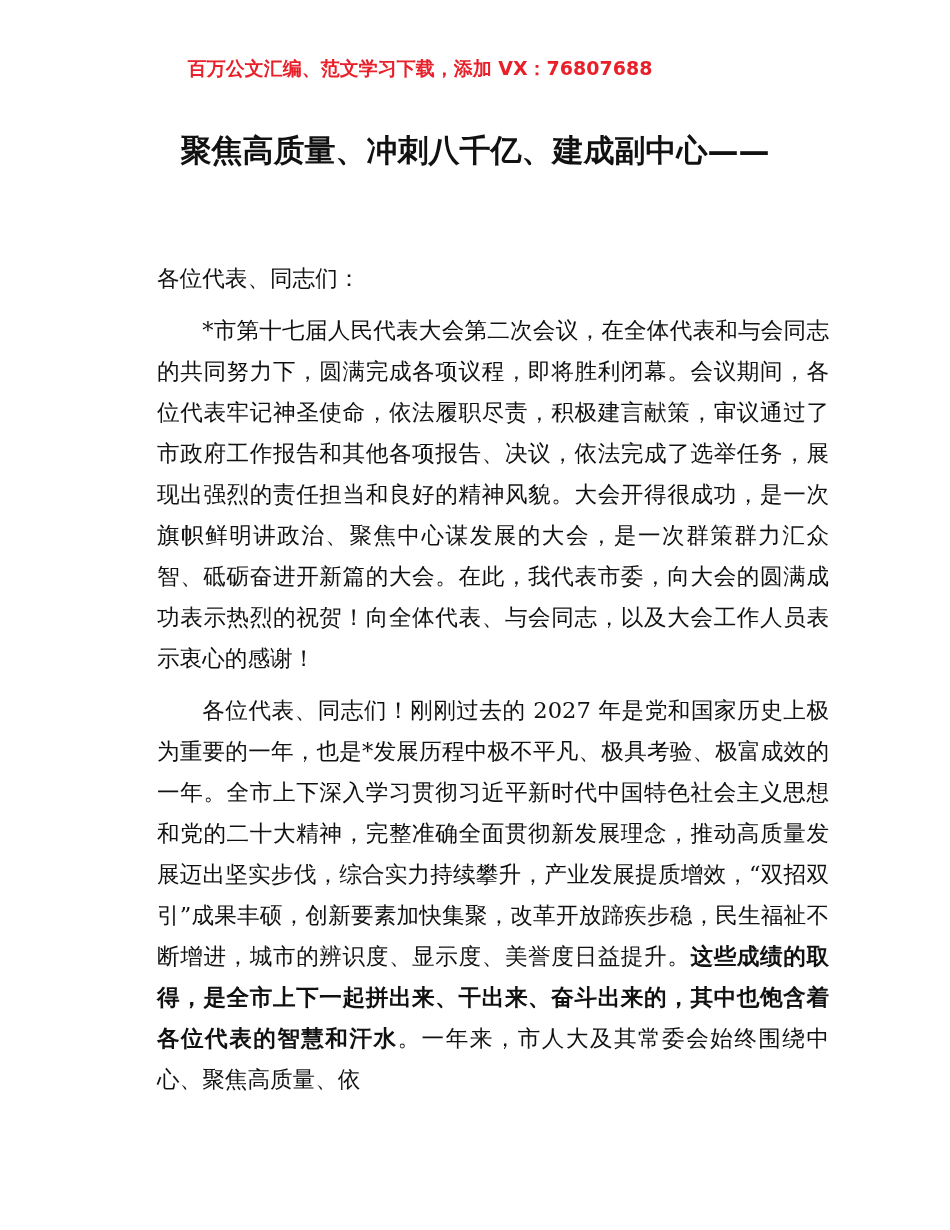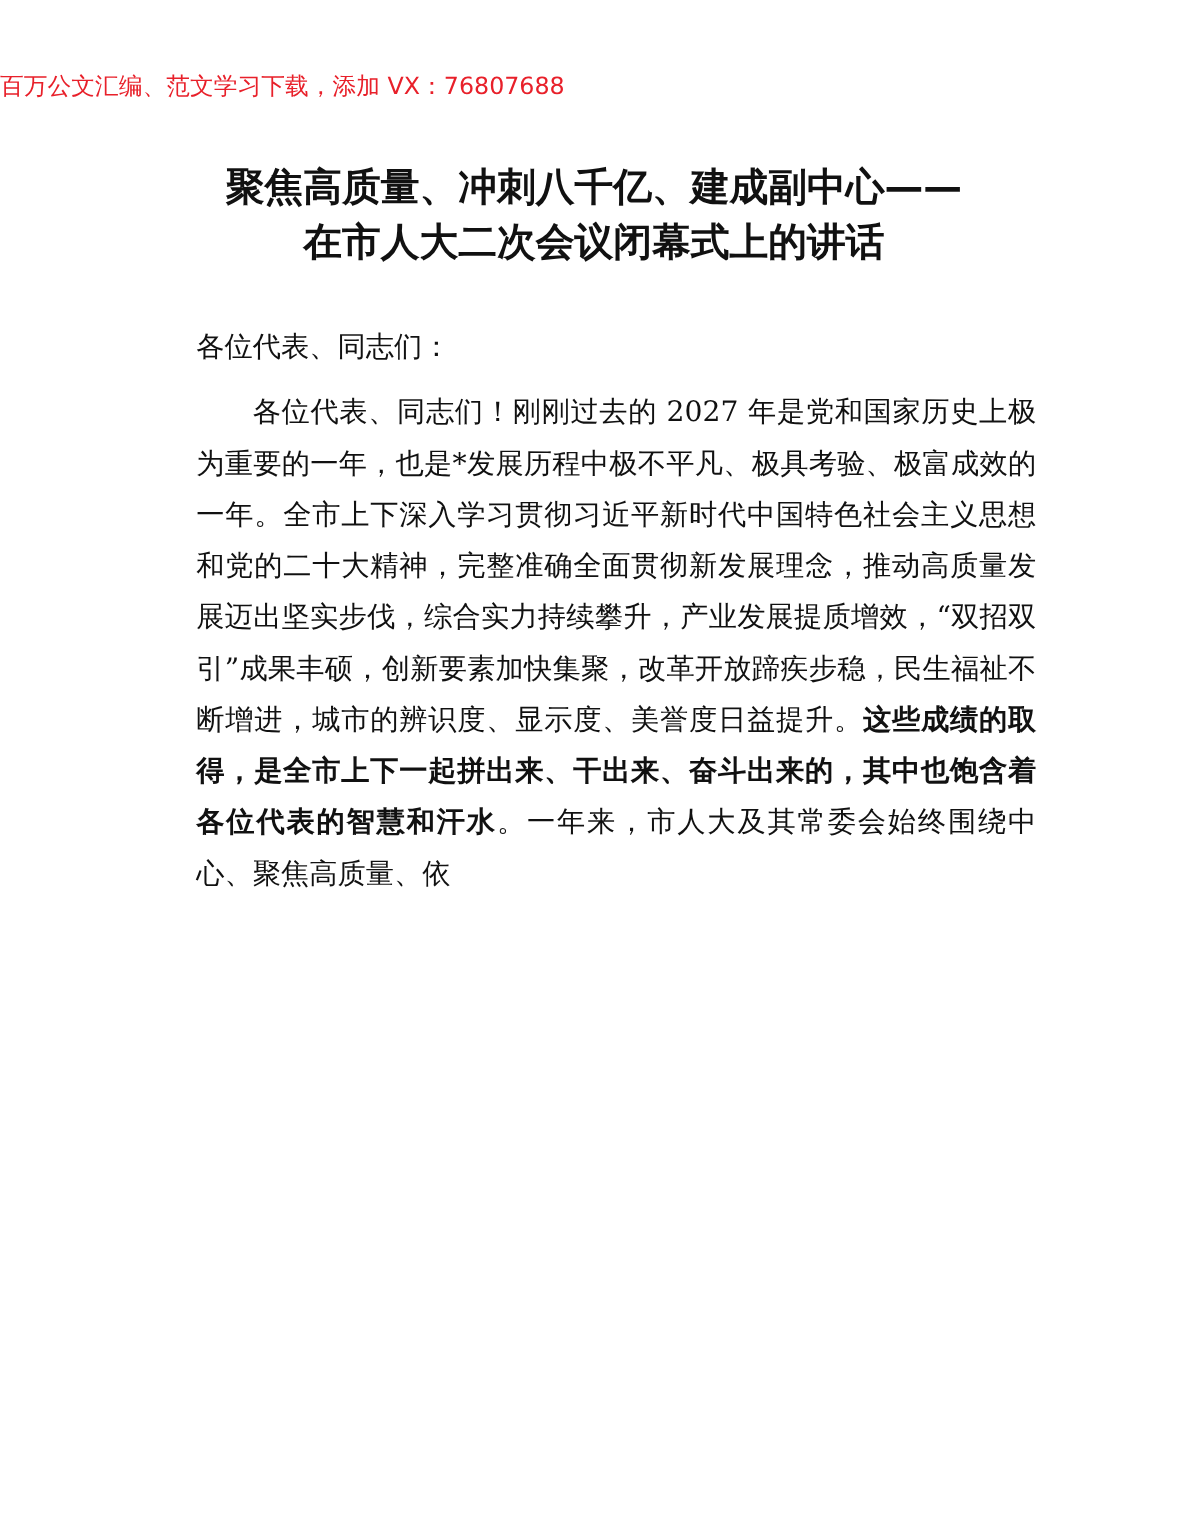--- a/index.html
+++ b/index.html
@@ -13,24 +13,26 @@
       position: relative;
       overflow: hidden;
       font-family: "DejaVu Serif", "Liberation Serif", serif;
       color: #111111;
     }
     .watermark {
       position: absolute;
       top: 56px;
       left: 0;
       width: 840px;
+      text-align: center;
       font-family: "DejaVu Sans", "Liberation Sans", sans-serif;
       font-size: 19px;
       color: #e8202a;
       letter-spacing: 0px;
+      font-weight: bold;
     }
     .title {
       position: absolute;
       top: 112px;
       left: 0;
       width: 950px;
       text-align: center;
       font-family: "DejaVu Sans", "Liberation Sans", sans-serif;
       font-weight: bold;
       font-size: 31px;
@@ -59,19 +61,19 @@
       font-weight: bold;
     }
   </style>
 </head>
 <body>
 
 <div class="watermark">百万公文汇编、范文学习下载，添加 VX：76807688</div>
 
 <div class="title">
   <div>聚焦高质量、冲刺八千亿、建成副中心——</div>
-  <div>在市人大二次会议闭幕式上的讲话</div>
 </div>
 
 <div class="content">
   <p>各位代表、同志们：</p>
+  <p class="indent">*市第十七届人民代表大会第二次会议，在全体代表和与会同志的共同努力下，圆满完成各项议程，即将胜利闭幕。会议期间，各位代表牢记神圣使命，依法履职尽责，积极建言献策，审议通过了市政府工作报告和其他各项报告、决议，依法完成了选举任务，展现出强烈的责任担当和良好的精神风貌。大会开得很成功，是一次旗帜鲜明讲政治、聚焦中心谋发展的大会，是一次群策群力汇众智、砥砺奋进开新篇的大会。在此，我代表市委，向大会的圆满成功表示热烈的祝贺！向全体代表、与会同志，以及大会工作人员表示衷心的感谢！</p>
   <p class="indent"><span>各位代表、同志们！刚刚过去的 2027 年是党和国家历史上极为重要的一年，也是*发展历程中极不平凡、极具考验、极富成效的一年。全市上下深入学习贯彻习近平新时代中国特色社会主义思想和党的二十大精神，完整准确全面贯彻新发展理念，推动高质量发展迈出坚实步伐，综合实力持续攀升，产业发展提质增效，“双招双引”成果丰硕，创新要素加快集聚，改革开放蹄疾步稳，民生福祉不断增进，城市的辨识度、显示度、美誉度日益提升。</span><b>这些成绩的取得，是全市上下一起拼出来、干出来、奋斗出来的，其中也饱含着各位代表的智慧和汗水</b><span>。一年来，市人大及其常委会始终围绕中心、聚焦高质量、依</span></p>
 </div>
 
 </body></html>

